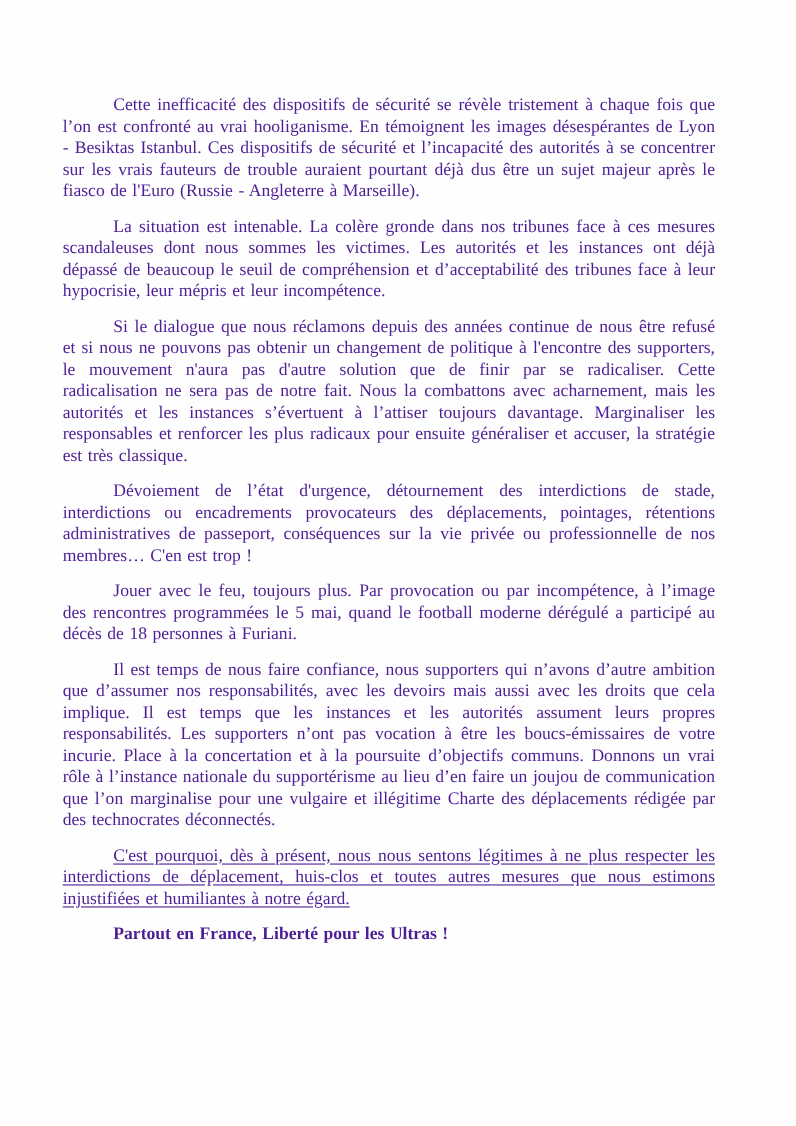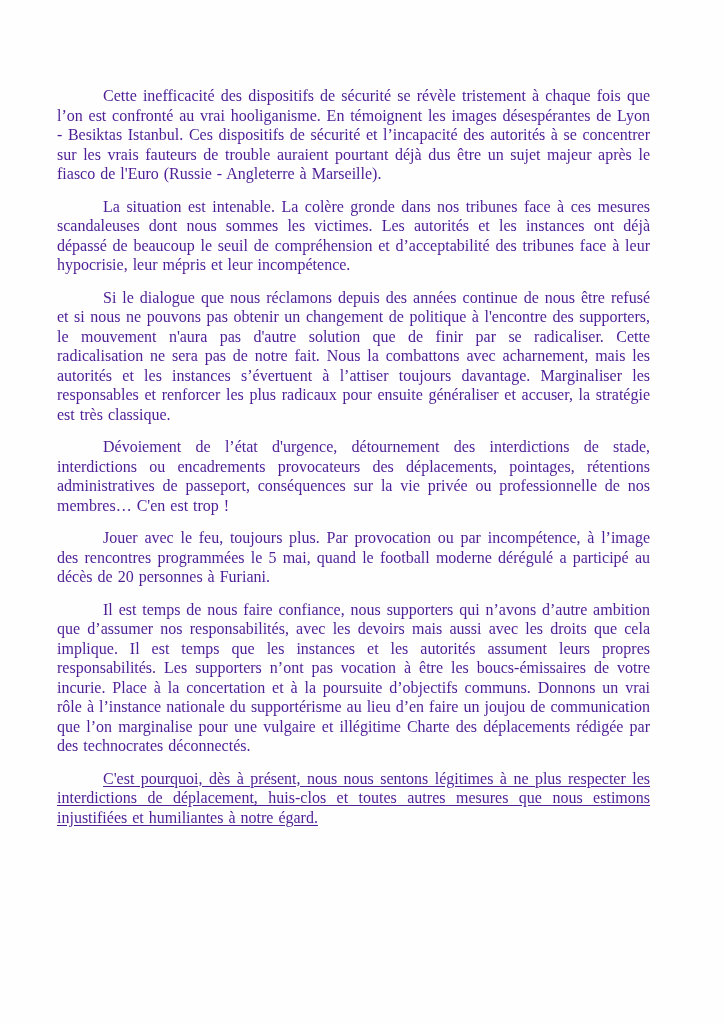--- a/index.html
+++ b/index.html
@@ -36,17 +36,18 @@
 </style>
 </head>
 <body>
 
 <div class="page" style="background: rgb(254, 254, 254);">
   <div class="doc-body" style="color: rgb(30, 30, 30);">
       <p><span class="run-normal">Cette inefficacité des dispositifs de sécurité se révèle tristement à chaque fois que l’on est confronté au vrai hooliganisme. En témoignent les images désespérantes de Lyon - Besiktas Istanbul. Ces dispositifs de sécurité et l’incapacité des autorités à se concentrer sur les vrais fauteurs de trouble auraient pourtant déjà dus être un sujet majeur après le fiasco de l'Euro (Russie - Angleterre à Marseille).</span></p>
       <p><span class="run-normal">La situation est intenable. La colère gronde dans nos tribunes face à ces mesures scandaleuses dont nous sommes les victimes. Les autorités et les instances ont déjà dépassé de beaucoup le seuil de compréhension et d’acceptabilité des tribunes face à leur hypocrisie, leur mépris et leur incompétence.</span></p>
       <p><span class="run-normal">Si le dialogue que nous réclamons depuis des années continue de nous être refusé et si nous ne pouvons pas obtenir un changement de politique à l'encontre des supporters, le mouvement n'aura pas d'autre solution que de finir par se radicaliser. Cette radicalisation ne sera pas de notre fait. Nous la combattons avec acharnement, mais les autorités et les instances s’évertuent à l’attiser toujours davantage. Marginaliser les responsables et renforcer les plus radicaux pour ensuite généraliser et accuser, la stratégie est très classique.</span></p>
       <p><span class="run-normal">Dévoiement de l’état d'urgence, détournement des interdictions de stade, interdictions ou encadrements provocateurs des déplacements, pointages, rétentions administratives de passeport, conséquences sur la vie privée ou professionnelle de nos membres… C'en est trop !</span></p>
-      <p><span class="run-normal">Jouer avec le feu, toujours plus. Par provocation ou par incompétence, à l’image des rencontres programmées le 5 mai, quand le football moderne dérégulé a participé au décès de 20 personnes à Furiani.</span></p>
+      <p><span class="run-normal">Jouer avec le feu, toujours plus. Par provocation ou par incompétence, à l’image des rencontres programmées le 5 mai, quand le football moderne dérégulé a participé au décès de 18 personnes à Furiani.</span></p>
       <p><span class="run-normal">Il est temps de nous faire confiance, nous supporters qui n’avons d’autre ambition que d’assumer nos responsabilités, avec les devoirs mais aussi avec les droits que cela implique. Il est temps que les instances et les autorités assument leurs propres responsabilités. Les supporters n’ont pas vocation à être les boucs-émissaires de votre incurie. Place à la concertation et à la poursuite d’objectifs communs. Donnons un vrai rôle à l’instance nationale du supportérisme au lieu d’en faire un joujou de communication que l’on marginalise pour une vulgaire et illégitime Charte des déplacements rédigée par des technocrates déconnectés.</span></p>
       <p><span class="run-underline">C'est pourquoi, dès à présent, nous nous sentons légitimes à ne plus respecter les interdictions de déplacement, huis-clos et toutes autres mesures que nous estimons injustifiées et humiliantes à notre égard.</span></p>
+      <p><span class="run-bold">Partout en France, Liberté pour les Ultras !</span></p>
     </div>
 </div>
 
 </body></html>

